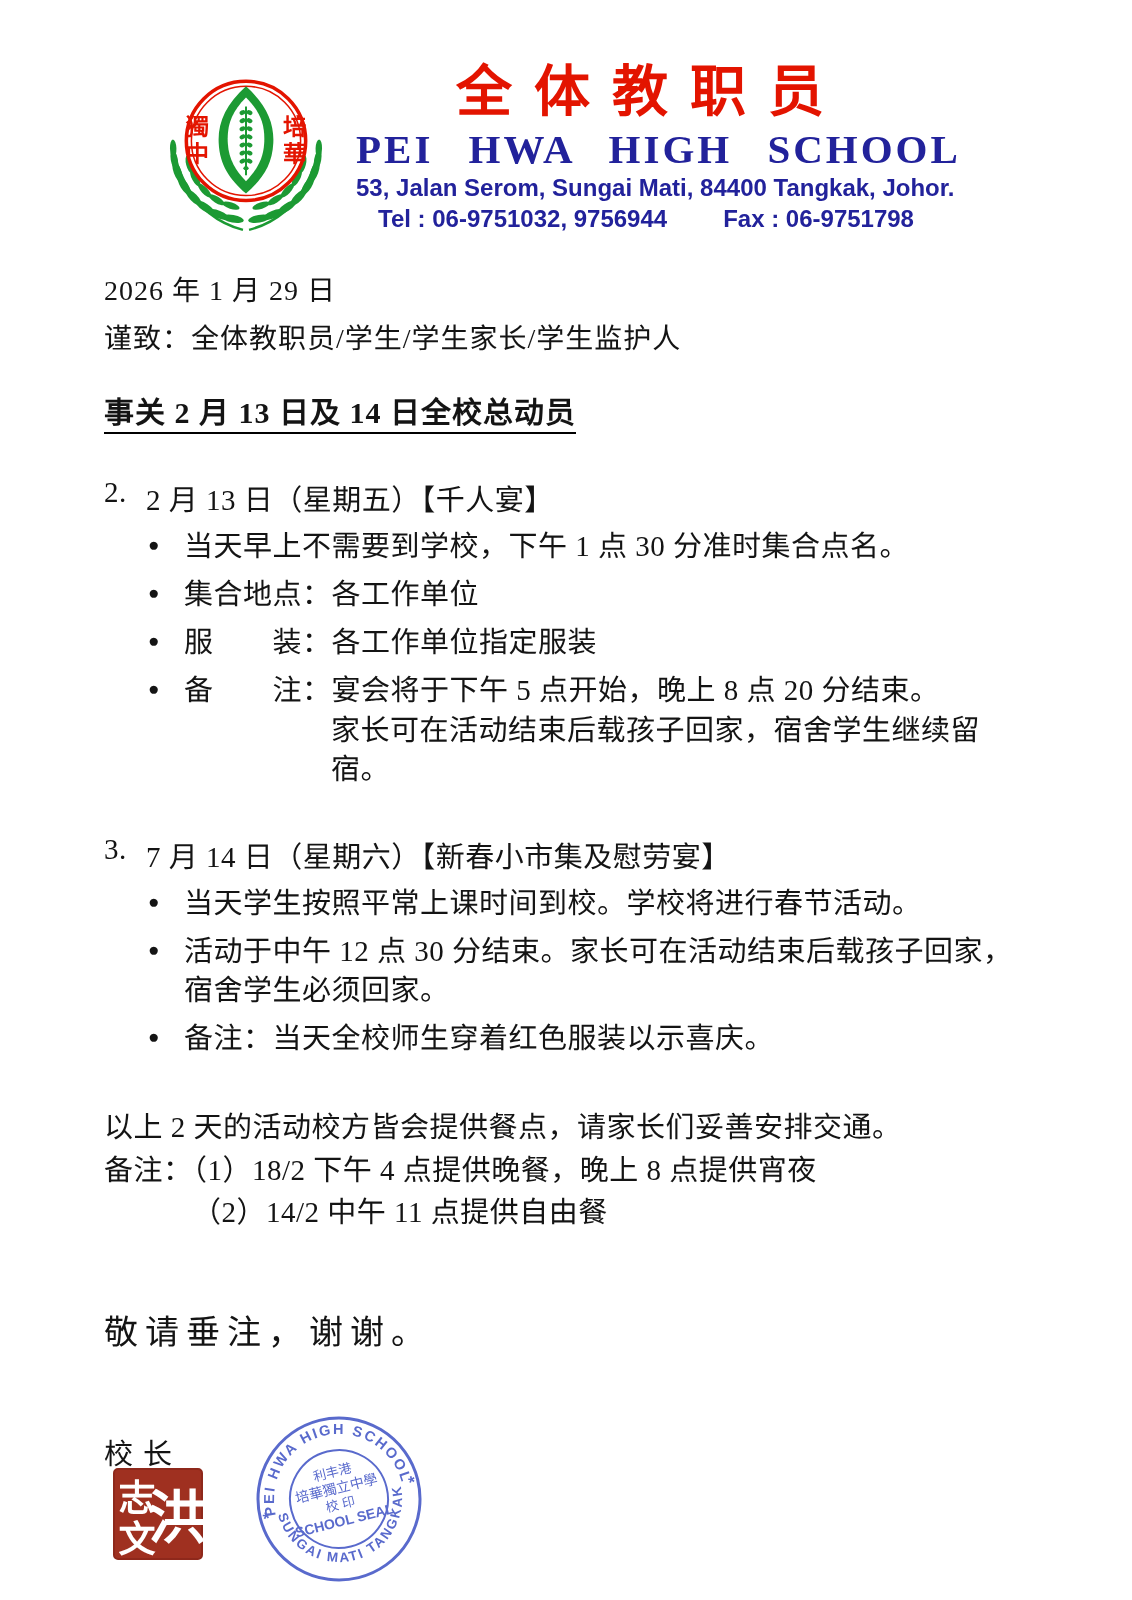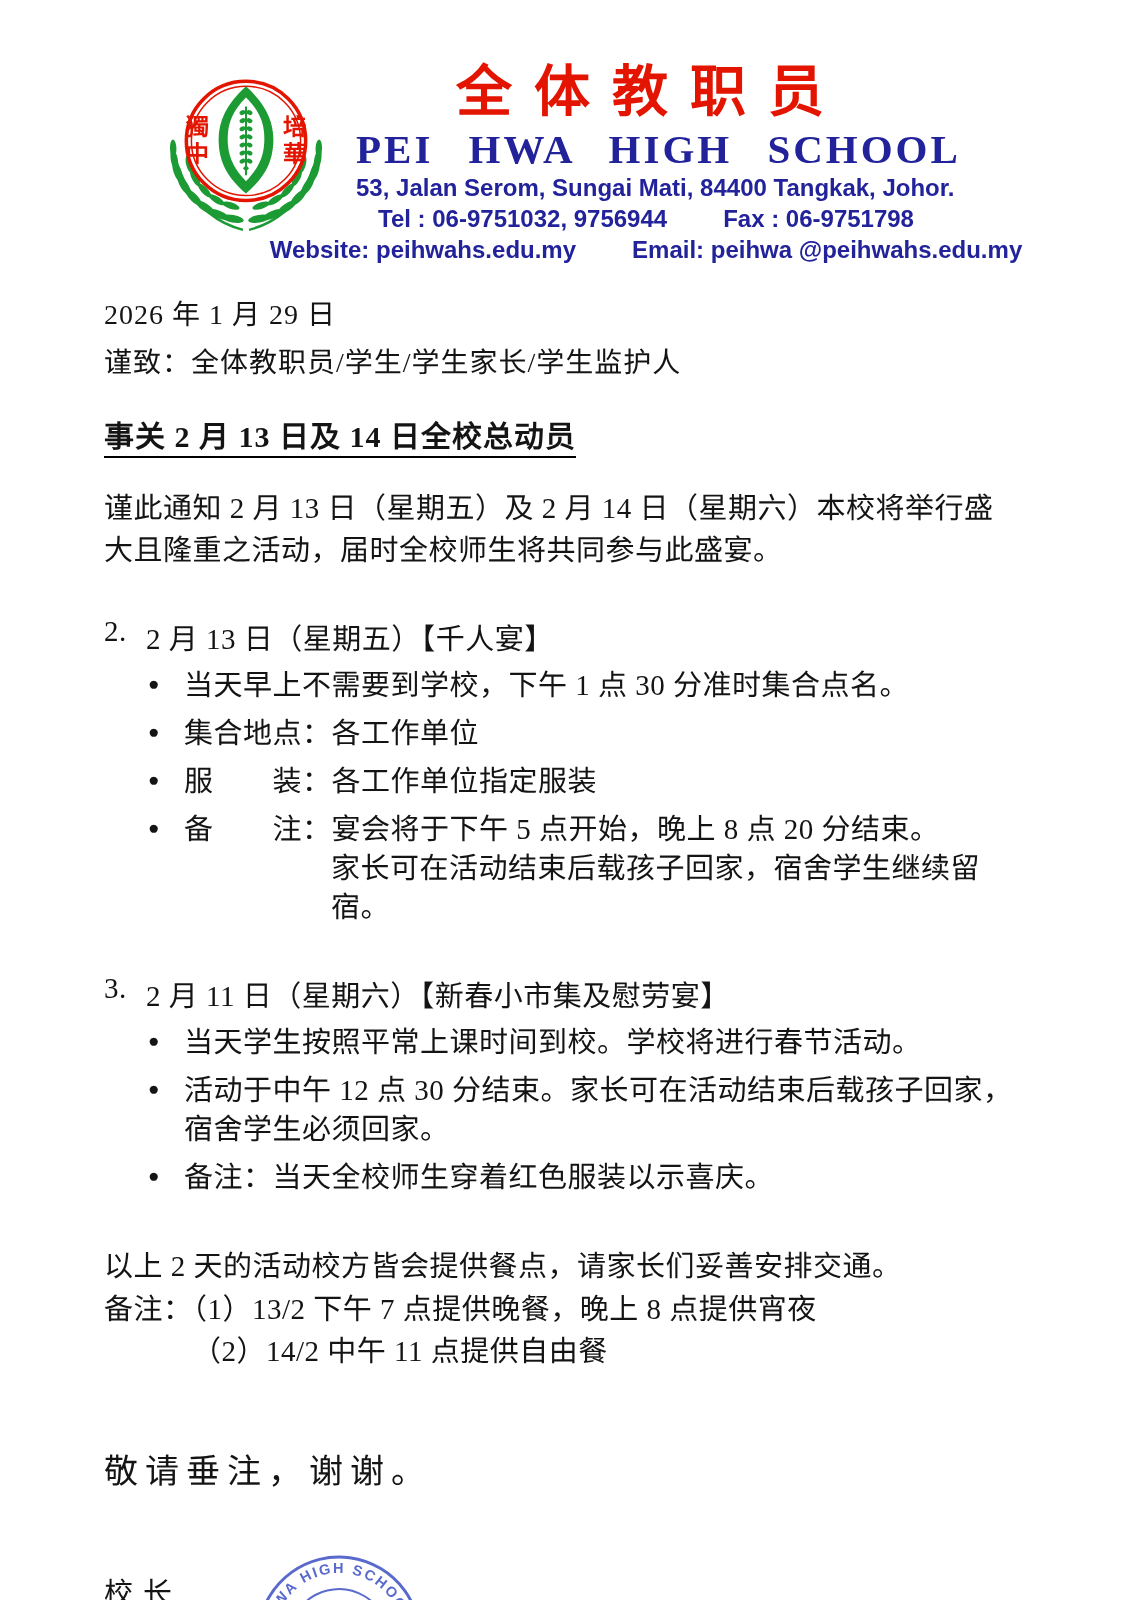--- a/index.html
+++ b/index.html
@@ -134,37 +134,32 @@
     </svg>
 
     <div class="head-text">
       <div class="title-cn">全体教职员</div>
       <div class="title-en">PEI HWA HIGH SCHOOL</div>
       <div class="head-line">53, Jalan Serom, Sungai Mati, 84400 Tangkak, Johor.</div>
       <div class="head-line head-pair">
         <span>Tel : 06-9751032, 9756944</span>
         <span>Fax : 06-9751798</span>
       </div>
-      <div class="head-line head-pair">
-        <span>Website: peihwahs.edu.my</span>
-        <span>Email: peihwa @peihwahs.edu.my</span>
-      </div>
     </div>
   </div>
 
   <div class="doc">
 
     <div class="date-line">2026 年 1 月 29 日</div>
     <div class="salutation">谨致：全体教职员/学生/学生家长/学生监护人</div>
 
     <div class="subject">
       <span>事关 2 月 13 日及 14 日全校总动员</span>
     </div>
 
-    <div class="intro">谨此通知 2 月 13 日（星期五）及 2 月 14 日（星期六）本校将举行盛大且隆重之活动，届时全校师生将共同参与此盛宴。</div>
 
     <div class="section">
       <div class="sec-head">
         <span class="sec-num">2.</span>
         <span>2 月 13 日（星期五）【千人宴】</span>
       </div>
       <div class="bullets">
         <div class="bullet">
           <span class="marker">●</span>
           <div class="btext">当天早上不需要到学校，下午 1 点 30 分准时集合点名。</div>
@@ -183,41 +178,41 @@
             <div>备　　注：宴会将于下午 5 点开始，晚上 8 点 20 分结束。</div>
             <div class="cont-line">家长可在活动结束后载孩子回家，宿舍学生继续留宿。</div>
           </div>
         </div>
       </div>
     </div>
 
     <div class="section">
       <div class="sec-head">
         <span class="sec-num">3.</span>
-        <span>2 月 11 日（星期六）【新春小市集及慰劳宴】</span>
+        <span>7 月 14 日（星期六）【新春小市集及慰劳宴】</span>
       </div>
       <div class="bullets">
         <div class="bullet">
           <span class="marker">●</span>
           <div class="btext">当天学生按照平常上课时间到校。学校将进行春节活动。</div>
         </div>
         <div class="bullet">
           <span class="marker">●</span>
           <div class="btext">活动于中午 12 点 30 分结束。家长可在活动结束后载孩子回家，宿舍学生必须回家。</div>
         </div>
         <div class="bullet">
           <span class="marker">●</span>
           <div class="btext">备注：当天全校师生穿着红色服装以示喜庆。</div>
         </div>
       </div>
     </div>
 
     <div class="closing">
       <div>以上 2 天的活动校方皆会提供餐点，请家长们妥善安排交通。</div>
-      <div>备注：（1）13/2 下午 7 点提供晚餐，晚上 8 点提供宵夜</div>
+      <div>备注：（1）18/2 下午 4 点提供晚餐，晚上 8 点提供宵夜</div>
       <div class="note-2">（2）14/2 中午 11 点提供自由餐</div>
     </div>
 
     <div class="regards">敬请垂注，谢谢。</div>
 
     <div class="sig-block">
       <div class="sig-role">校长</div>
 
       <svg class="red-seal" width="92" height="96" viewBox="0 0 92 96" xmlns="http://www.w3.org/2000/svg">
         <rect x="2" y="3" width="88" height="90" rx="4" fill="#9c2817" stroke="#8a2012" stroke-width="2" opacity="0.96"></rect>

